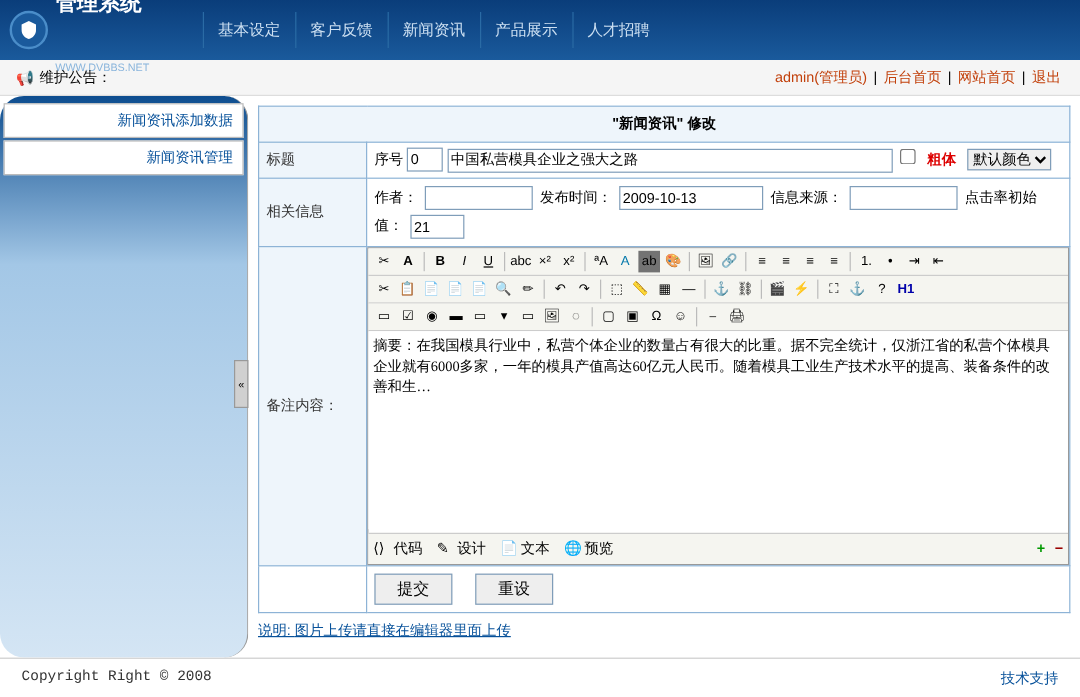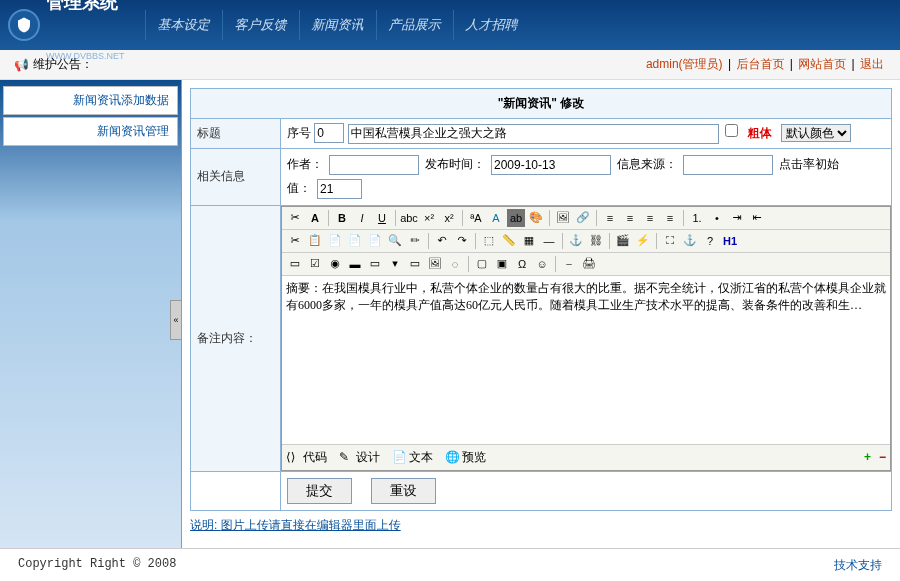--- a/index.html
+++ b/index.html
@@ -4,28 +4,28 @@
 <style>
 * { margin: 0; padding: 0; box-sizing: border-box; }
 body { font-family: "Microsoft YaHei", SimSun, Arial, sans-serif; font-size: 12px; background: #fff; width: 900px; height: 581px; overflow: hidden; }
 .header { background: linear-gradient(#0a3d7a, #1a5a9c); height: 50px; display: flex; align-items: center; padding-left: 8px; }
 .logo-area { display: flex; align-items: center; color: #fff; }
 .logo-icon { width: 32px; height: 32px; background: #1a5a9c; border: 2px solid #4a8dc9; border-radius: 50%; display: flex; align-items: center; justify-content: center; margin-right: 6px; }
 .logo-icon svg { width: 18px; height: 18px; fill: #fff; }
 .logo-text { font-size: 18px; font-weight: bold; }
 .logo-sub { font-size: 9px; color: #8ab5dc; display: block; margin-top: 37px; }
 .version { color: #7fc544; font-size: 10px; vertical-align: top; margin-left: 2px; }
-.nav { display: flex; margin-left: 4px; font-style: italic; }
+.nav { display: flex; margin-left: 28px; }
 .nav-item { color: #cde0f2; padding: 6px 12px; border-left: 1px solid #2a6ba5; cursor: pointer; font-size: 13px; }
 .announce-bar { background: #f5f5f5; border-bottom: 1px solid #ddd; padding: 6px 14px; display: flex; justify-content: space-between; align-items: center; }
 .announce-left { display: flex; align-items: center; gap: 4px; }
 .announce-icon { color: #888; }
 .top-links a { color: #c2410c; text-decoration: none; margin: 0 2px; cursor: pointer; }
 .main-wrap { display: flex; height: 468px; }
-.sidebar { width: 182px; background: linear-gradient(180deg, #0d4d8f 0%, #a3c7e6 30%, #d4e5f4 100%); border-right: 1px solid #999; padding-top: 4px; position: relative; }
+.sidebar { width: 207px; background: linear-gradient(180deg, #0d4d8f 0%, #a3c7e6 30%, #d4e5f4 100%); border-right: 1px solid #999; padding-top: 4px; position: relative; border-radius: 20px; }
 .side-item { background: #fff; border: 1px solid #bbb; margin: 2px 3px; padding: 5px 8px; text-align: right; color: #07519A; cursor: pointer; }
 .collapse-btn { position: absolute; right: -1px; top: 220px; background: #d0d0d0; border: 1px solid #999; width: 12px; height: 40px; display: flex; align-items: center; justify-content: center; cursor: pointer; font-size: 9px; }
 .content { flex: 1; padding: 8px; overflow: auto; }
 .form-table { width: 100%; border-collapse: collapse; }
 .form-table td { border: 1px solid #8db3d6; padding: 4px 6px; vertical-align: middle; }
 .form-title-row td { text-align: center; background: #eef5fb; padding: 6px; }
 .label-cell { width: 90px; background: #eef5fb; color: #333; }
 input[type=text] { border: 1px solid #7f9db9; padding: 2px; font-size: 12px; }
 input.seq { width: 30px; }
 input.title { width: 371px; }

